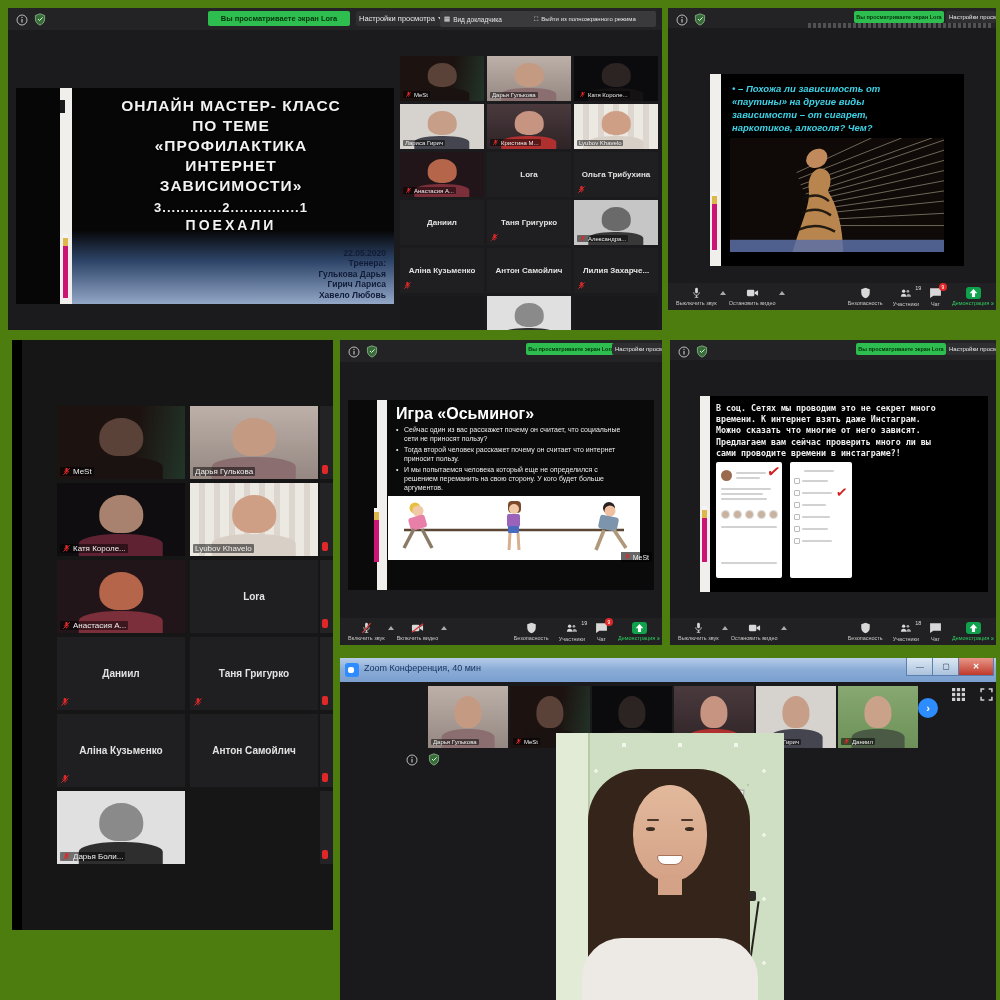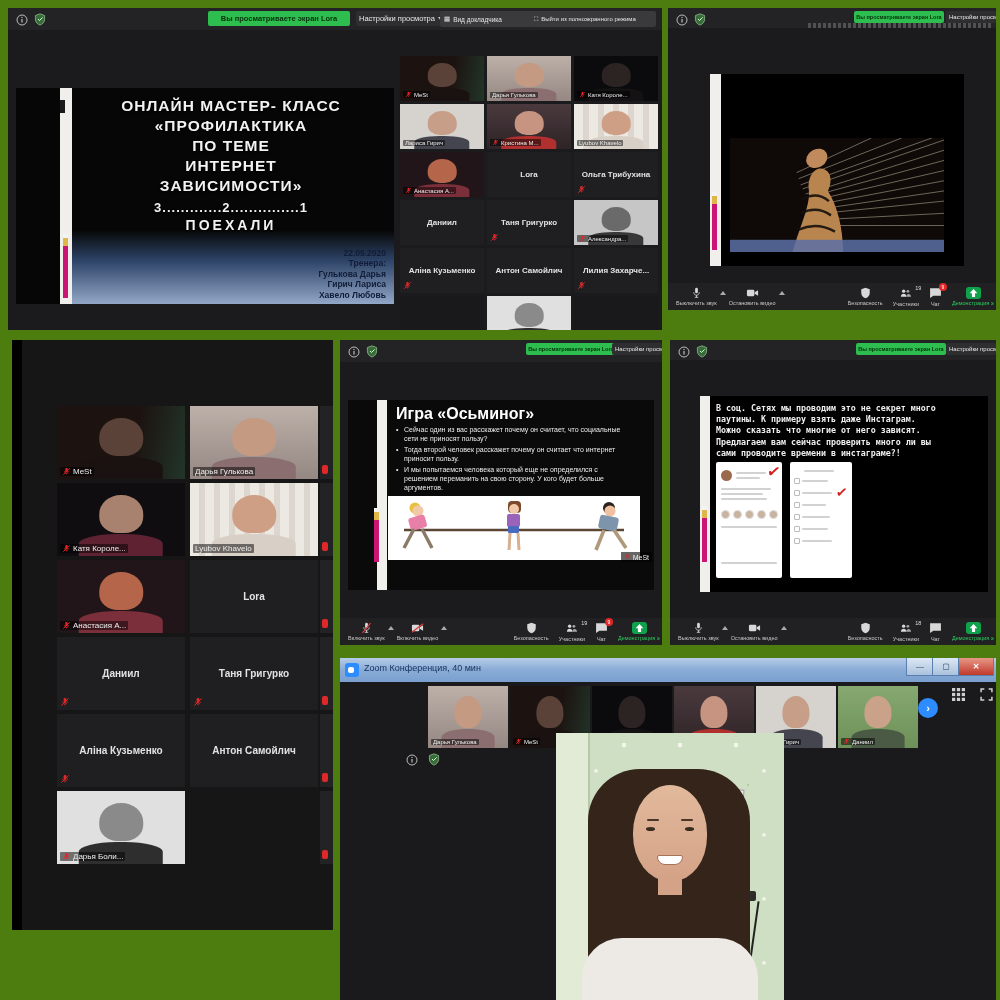--- a/index.html
+++ b/index.html
@@ -209,22 +209,22 @@
           <span>Выйти из полноэкранного режима</span>
         </div>
     </div>
 
     <div class="slideA">
       <div class="wstrip" style="left:44px">
         <span class="wtick"></span>
       </div>
       <div class="titleblock">
         <div class="tl">ОНЛАЙН МАСТЕР- КЛАСС</div>
+        <div class="tl">ПО ТЕМЕ</div>
         <div class="tl">«ПРОФИЛАКТИКА</div>
-        <div class="tl">ПО ТЕМЕ</div>
         <div class="tl">ИНТЕРНЕТ</div>
         <div class="tl">ЗАВИСИМОСТИ»</div>
         <div class="countdown">3.............2...............1</div>
         <div class="goline">ПОЕХАЛИ</div>
       </div>
       <div class="gradband"></div>
       <div class="credits">
         <div>22.05.2020</div>
         <div>Тренера:</div>
         <div>Гулькова Дарья</div>
@@ -393,20 +393,26 @@
           <span>Вы просматриваете экран Lora</span>
         </div>
         <div class="vopt" style="right:0;top:3px;width:44px;height:12px;font-size:6px">
           <span>Настройки просмотра</span>
         </div>
       </div>
     <div class="ghostline" style="left:140px;top:15px;width:185px"></div>
 
     <div class="slideB">
       <div class="wstrip" style="left:0;width:11px"></div>
+      <div class="cyantext">
+        <div>• – Похожа ли зависимость от</div>
+        <div>«паутины» на другие виды</div>
+        <div>зависимости – от сигарет,</div>
+        <div>наркотиков, алкоголя? Чем?</div>
+      </div>
       <svg class="wireimg" viewBox="0 0 212 112" preserveAspectRatio="none">
         <rect width="212" height="112" fill="#0f0a07"></rect>
         <g stroke="#cfc3ab" stroke-width="0.7" opacity="0.7">
           <line x1="212" y1="2" x2="72" y2="50"></line>
             <line x1="212" y1="12" x2="75" y2="55"></line>
           <line x1="212" y1="22" x2="78" y2="58"></line>
             <line x1="212" y1="32" x2="80" y2="62"></line>
           <line x1="212" y1="42" x2="84" y2="66"></line>
             <line x1="212" y1="52" x2="88" y2="70"></line>
           <line x1="212" y1="62" x2="92" y2="74"></line>
@@ -722,21 +728,21 @@
           <span>Вы просматриваете экран Lora</span>
         </div>
         <div class="vopt" style="right:0;top:3px;width:44px;height:12px;font-size:6px">
           <span>Настройки просмотра</span>
         </div>
       </div>
     <div class="slideE">
       <div class="wstrip" style="left:0;width:10px"></div>
       <div class="monotext">
         <div>В соц. Сетях мы проводим это не секрет много</div>
-        <div>паутины. К примеру взять даже Инстаграм.</div>
+        <div>времени. К интернет взять даже Инстаграм.</div>
         <div>Можно сказать что многие от него зависят.</div>
         <div>Предлагаем вам сейчас проверить много ли вы</div>
         <div>сами проводите времени в инстаграме?!</div>
       </div>
 
       <div class="ph" style="left:16px;width:66px">
         <span class="avcirc" style="left:5px;top:8px"></span>
         <span class="gline" style="left:20px;top:10px;width:30px"></span>
         <span class="gline" style="left:20px;top:15px;width:24px"></span>
         <span class="gline" style="left:5px;top:26px;width:50px"></span>

